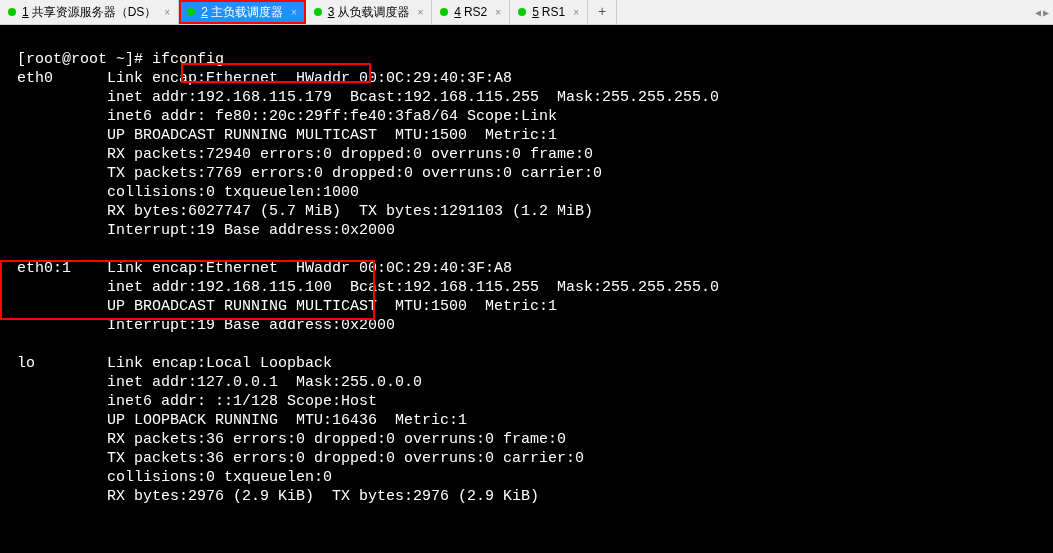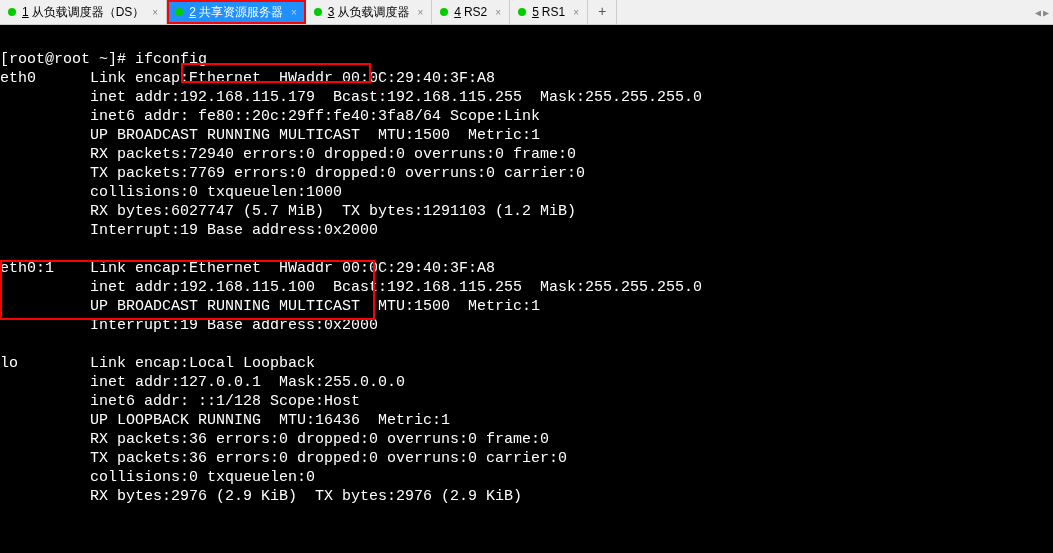--- a/index.html
+++ b/index.html
@@ -8,39 +8,39 @@
     .tab { display: flex; align-items: center; padding: 0 8px; border-right: 1px solid #ccc; cursor: pointer; font-family: Arial, sans-serif; font-size: 12px; white-space: nowrap; }
     .tab.active { background: #1E90FF; color: #fff; }
     .tab.highlighted { outline: 2px solid red; outline-offset: -2px; }
     .dot { width: 8px; height: 8px; border-radius: 50%; background: #00cc00; margin-right: 6px; display: inline-block; }
     .tab-num { text-decoration: underline; margin-right: 3px; }
     .tab-label { }
     .tab-close { margin-left: 8px; color: #888; font-size: 10px; }
     .tab.active .tab-close { color: #cce; }
     .tab-add { padding: 0 10px; display: flex; align-items: center; font-size: 14px; color: #555; cursor: pointer; border-right: 1px solid #ccc; }
     .nav-arrows { position: absolute; right: 4px; top: 0; height: 25px; display: flex; align-items: center; font-size: 10px; color: #888; gap: 2px; }
-    .terminal { color: #fff; font-size: 15px; line-height: 19px; padding: 6px 0; white-space: pre; position: relative; }
+    .terminal { color: #fff; font-size: 15px; line-height: 19px; padding: 6px 17px; white-space: pre; position: relative; }
     .annot { position: absolute; border: 2px solid red; pointer-events: none; }
     .annot1 { left: 181px; top: 38px; width: 190px; height: 20px; }
     .annot2 { left: 0px; top: 235px; width: 375px; height: 60px; }
   </style>
 </head>
 <body>
 
 <div class="tab-bar">
   <div class="tab">
     <span class="dot"></span>
     <span class="tab-num">1</span>
-    <span class="tab-label">从负载调度器（DS）</span>
+    <span class="tab-label">共享资源服务器（DS）</span>
     <span class="tab-close">×</span>
   </div>
   <div class="tab active highlighted">
     <span class="dot"></span>
     <span class="tab-num">2</span>
-    <span class="tab-label">共享资源服务器</span>
+    <span class="tab-label">主负载调度器</span>
     <span class="tab-close">×</span>
   </div>
   <div class="tab">
     <span class="dot"></span>
     <span class="tab-num">3</span>
     <span class="tab-label">从负载调度器</span>
     <span class="tab-close">×</span>
   </div>
   <div class="tab">
     <span class="dot"></span>

